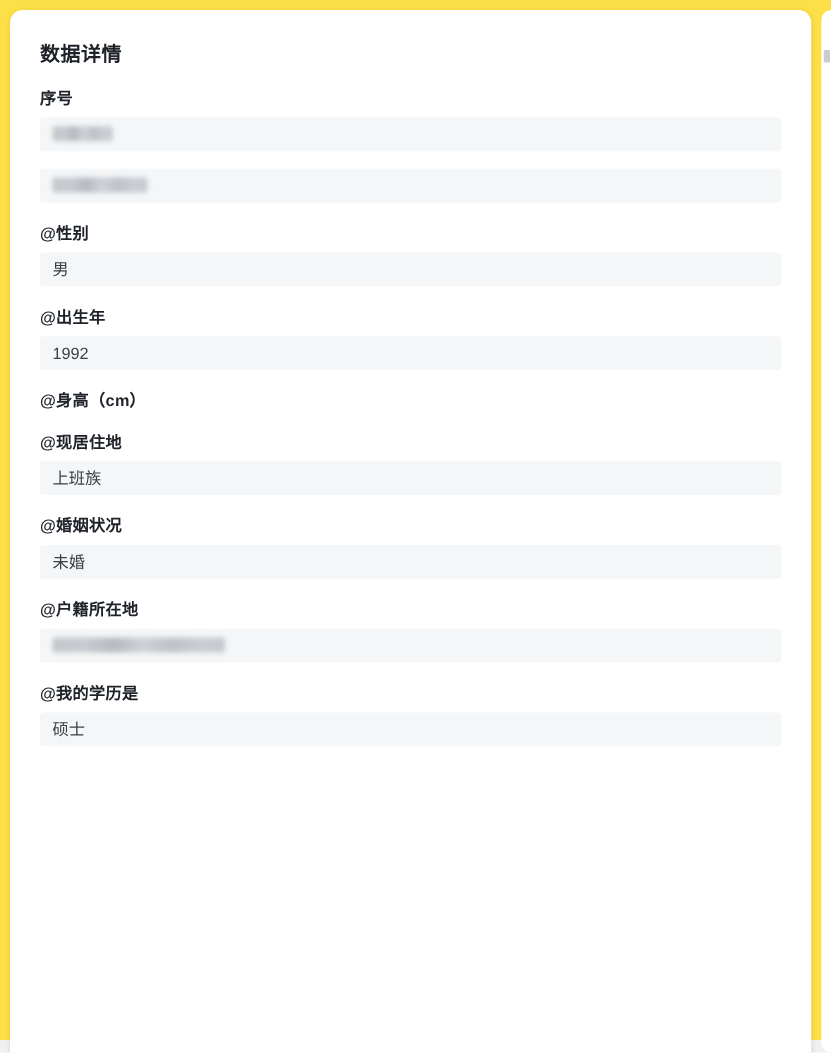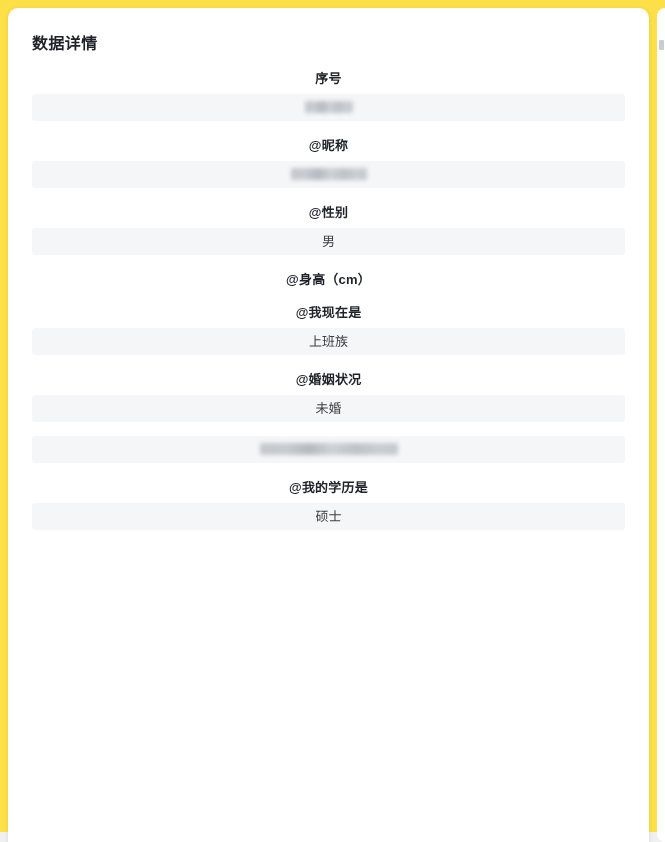--- a/index.html
+++ b/index.html
@@ -42,21 +42,20 @@
   .card-title {
     font-size: 16px;
     font-weight: bold;
     color: #1f2329;
     margin: 0 0 14px 0;
     letter-spacing: 0.4px;
   }
 
   .field {
     margin-bottom: 14px;
-    text-align: center;
   }
 
   .field-label {
     font-size: 13px;
     font-weight: bold;
     color: #1f2329;
     margin-bottom: 7px;
     letter-spacing: 0.2px;
   }
 
@@ -122,49 +121,53 @@
       <h1 class="card-title">数据详情</h1>
 
       <div class="field">
         <div class="field-label">序号</div>
         <div class="field-value">
           <span class="redacted" style="width:48px"></span>
         </div>
       </div>
 
       <div class="field">
-        <div class="field-label">@昵称</div>
         <div class="field-value">
           <span class="redacted" style="width:76px"></span>
         </div>
       </div>
 
       <div class="field">
         <div class="field-label">@性别</div>
         <div class="field-value">男</div>
       </div>
 
+      <div class="field">
+        <div class="field-label">@出生年</div>
+        <div class="field-value">1992</div>
+      </div>
 
       <div class="field">
         <div class="field-label">@身高（cm）</div>
       </div>
 
       <div class="field">
-        <div class="field-label">@我现在是</div>
+        <div class="field-label">@现居住地</div>
         <div class="field-value">上班族</div>
       </div>
 
       <div class="field">
         <div class="field-label">@婚姻状况</div>
         <div class="field-value">未婚</div>
       </div>
 
 
 
       <div class="field">
+        <div class="field-label">@户籍所在地</div>
         <div class="field-value">
           <span class="redacted" style="width:138px"></span>
         </div>
       </div>
 
       <div class="field">
         <div class="field-label">@我的学历是</div>
         <div class="field-value">硕士</div>
       </div>
 

